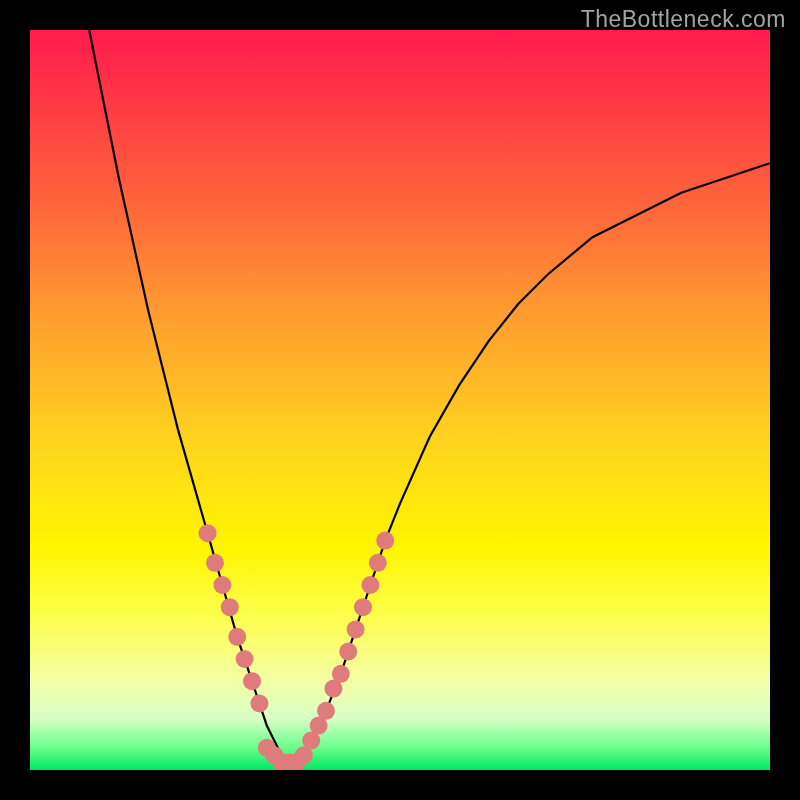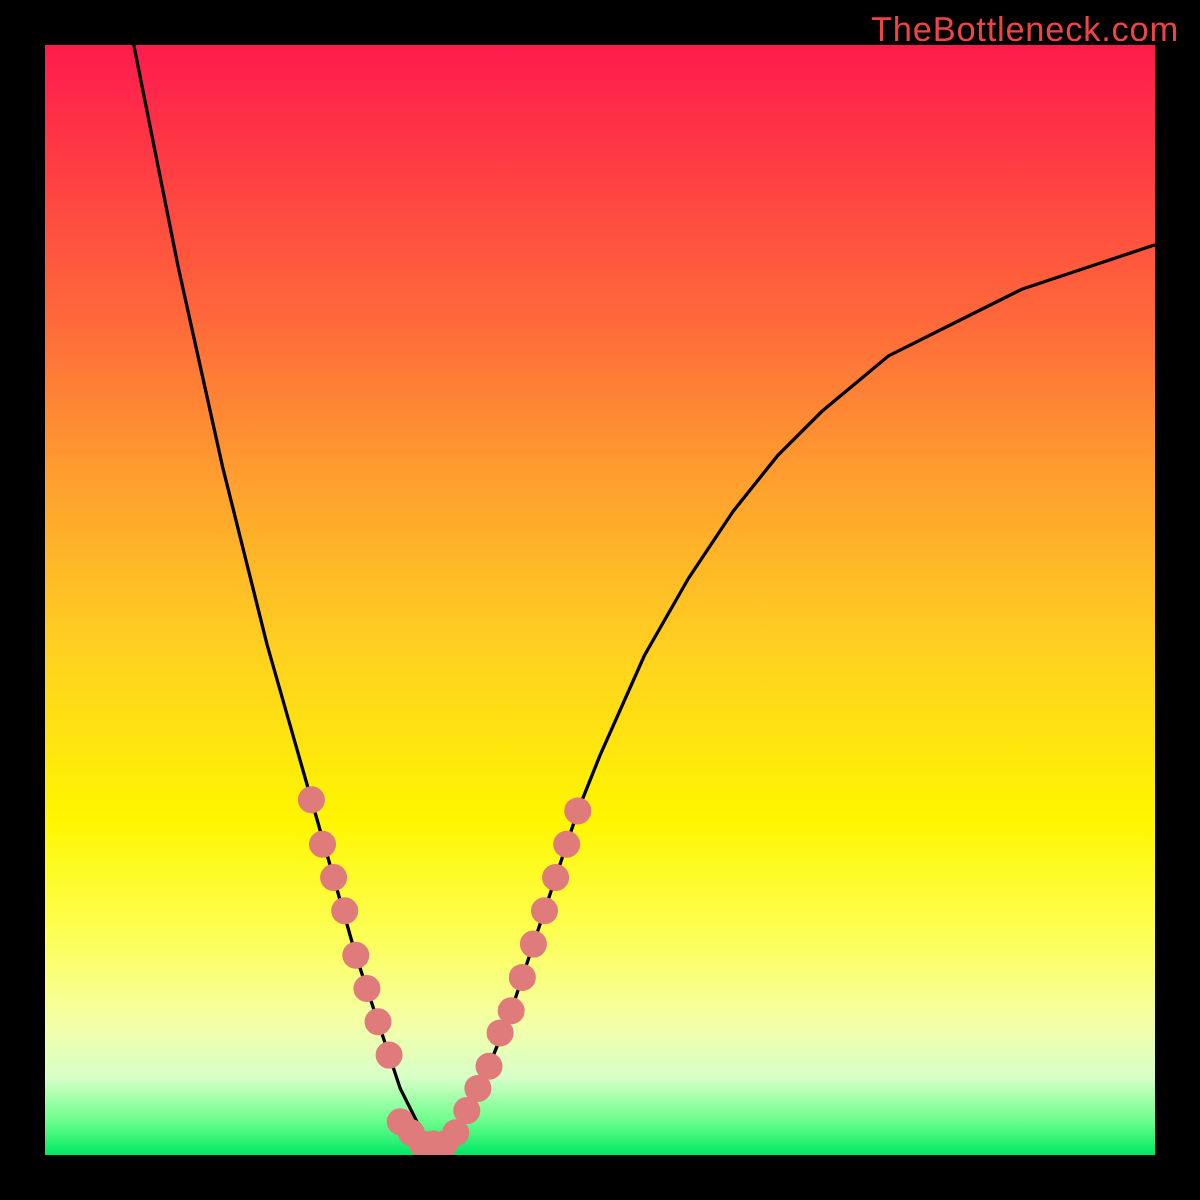--- a/index.html
+++ b/index.html
@@ -27,21 +27,21 @@
       #fdff54 80%,
       #f4ffa6 88%,
       #d8ffc8 93%,
       #69ff8a 97%,
       #00e865 100%);
   }
   .watermark {
     position: absolute;
     top: 6px;
     right: 14px;
-    color: #ef4444;
+    color: #a3a3a3;
     font-size: 23px;
     letter-spacing: 0.5px;
     font-weight: 500;
   }
   svg.plot {
     position: absolute;
     left: 0;
     top: 0;
     width: 740px;
     height: 740px;

